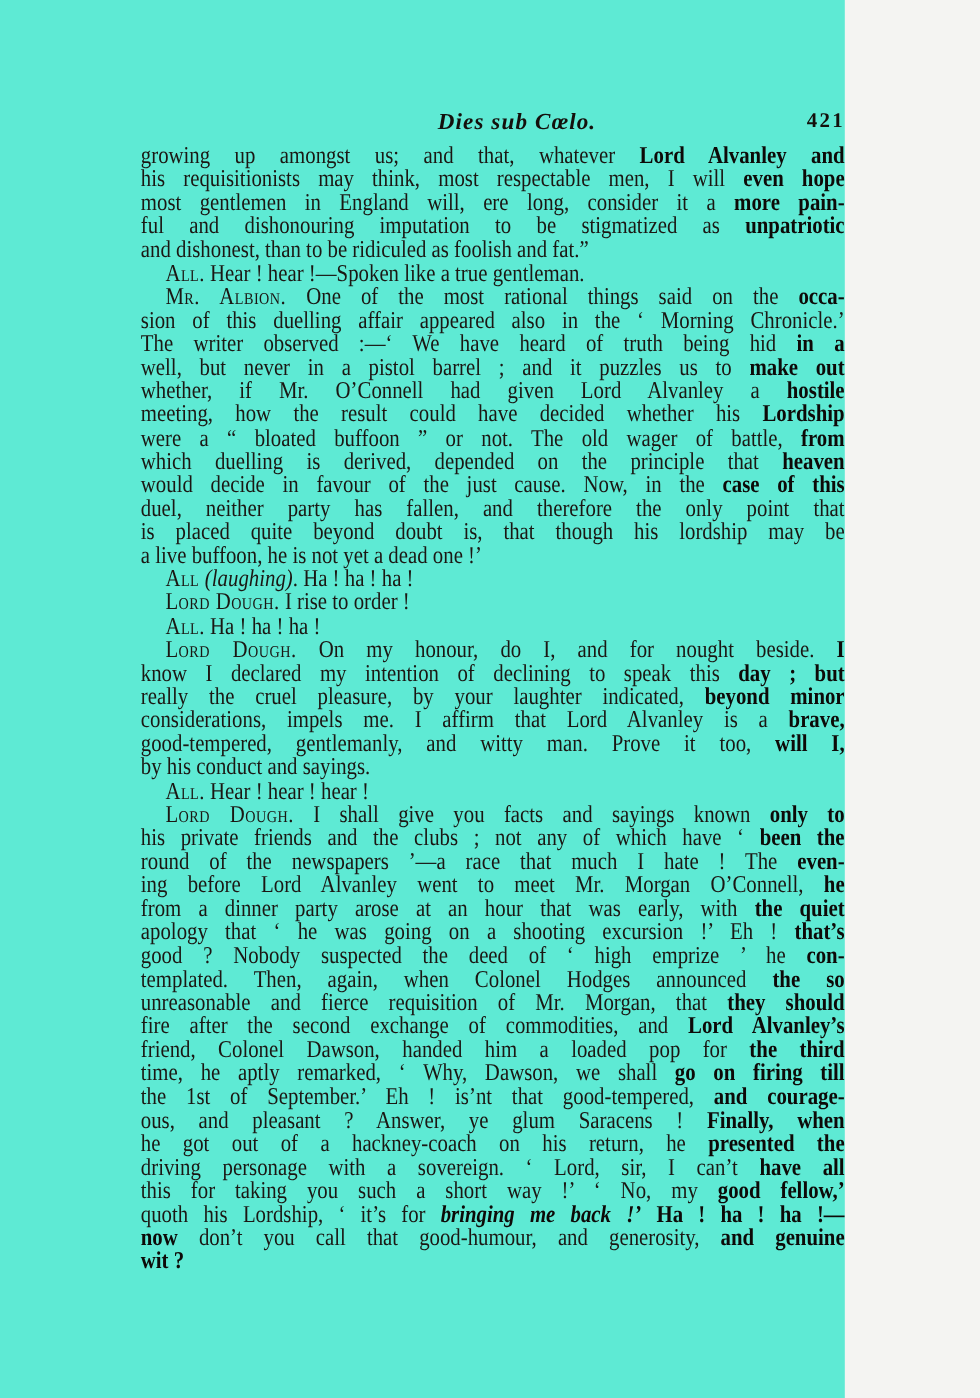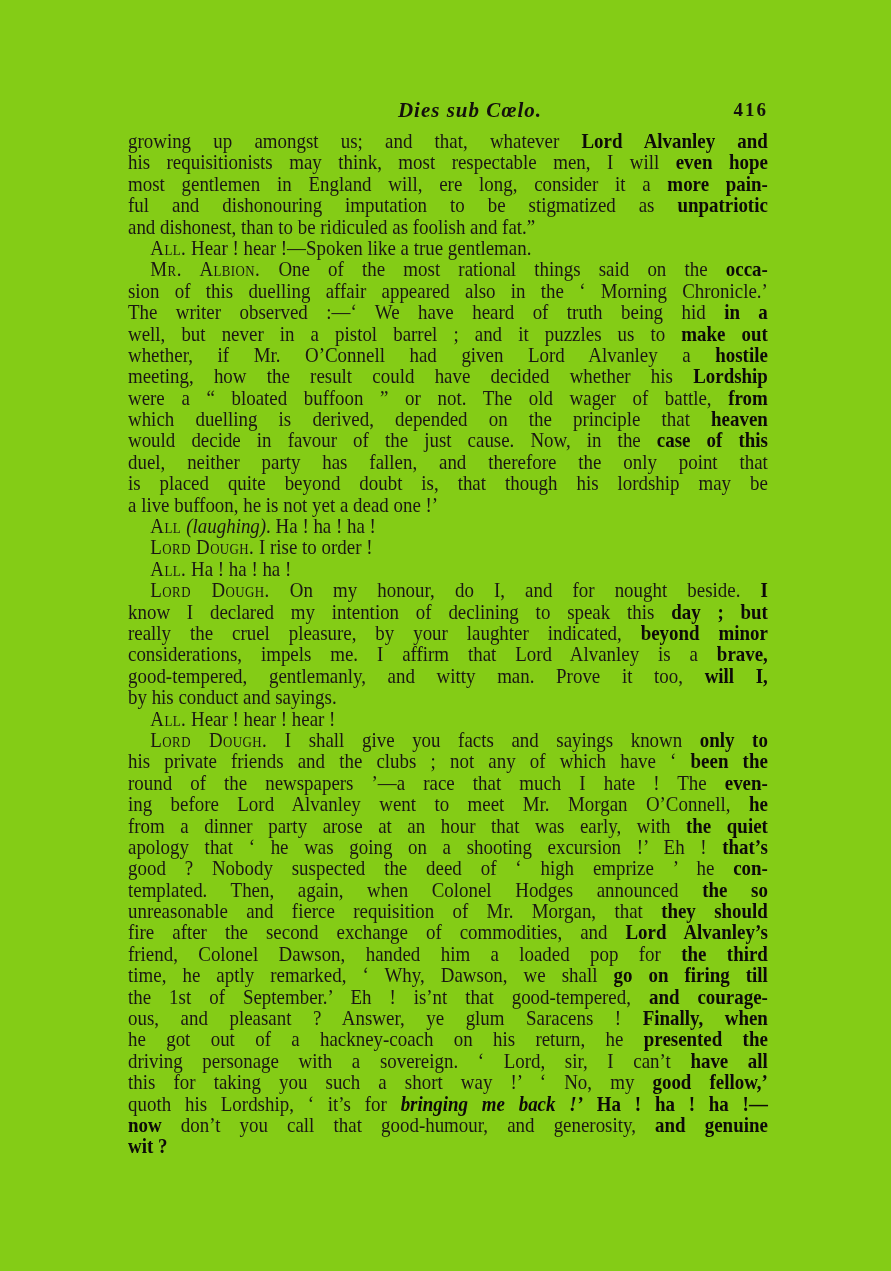--- a/index.html
+++ b/index.html
@@ -3,22 +3,22 @@
 <meta charset="utf-8">
 <style>
   html, body { margin: 0; padding: 0; }
   body {
     width: 891px; height: 1271px;
     background: #f4f4f2;
     font-family: "Liberation Serif", serif;
   }
   .page {
     position: relative;
-    width: 891px; height: 1271px;
-    background: #84cc16;
+    width: 768px; height: 1271px;
+    background: #5eead4;
     color: #1b1713;
     overflow: hidden;
   }
   .header {
     position: absolute;
     top: 98px; left: 128px; width: 640px; height: 26px;
   }
   .running-title {
     position: absolute;
     left: 0; right: 0; top: 0;
@@ -62,21 +62,21 @@
   .seg-i  { font-style: italic; }
   .seg-bi { font-style: italic; font-weight: 700; color: #0d0a08; }
   .seg-sc { font-variant: small-caps; letter-spacing: 0.5px; }
 </style>
 </head>
 <body>
 
 <div class="page">
   <div class="header">
     <div class="running-title">Dies sub Cœlo.</div>
-    <div class="page-number">416</div>
+    <div class="page-number">421</div>
   </div>
   <div class="body-text" id="body-text">
       <div class="para">
         <div class="line"><span class="seg-n">growing up amongst us; and that, whatever </span><span class="seg-b">Lord Alvanley and</span></div>
         <div class="line"><span class="seg-n">his requisitionists may think, most respectable men, I will </span><span class="seg-b">even hope</span></div>
         <div class="line"><span class="seg-n">most gentlemen in England will, ere long, consider it a </span><span class="seg-b">more pain-</span></div>
         <div class="line"><span class="seg-n">ful and dishonouring imputation to be stigmatized as </span><span class="seg-b">unpatriotic</span></div>
         <div class="line last"><span class="seg-n">and dishonest, than to be ridiculed as foolish and fat.”</span></div>
       </div>
       <div class="para">

